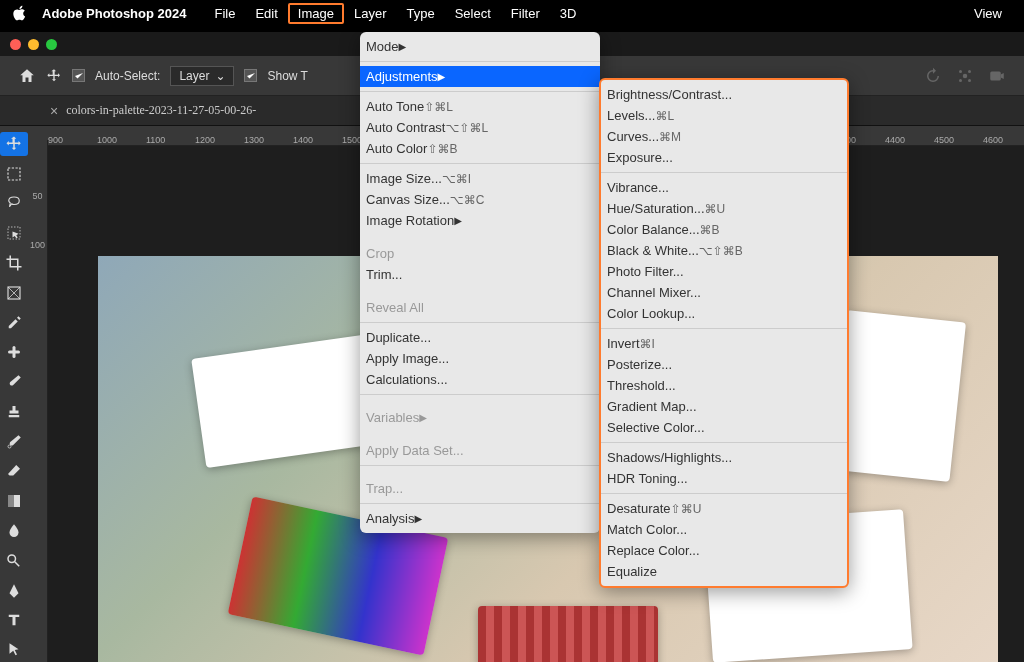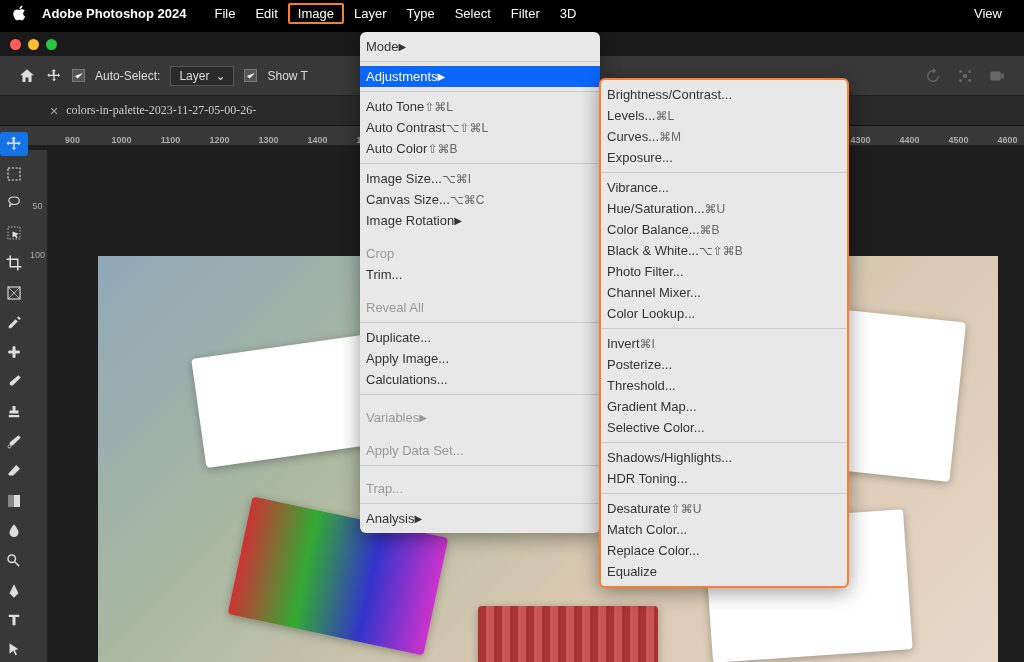--- a/index.html
+++ b/index.html
@@ -36,22 +36,22 @@
 .tab-name { color: #ccc; font-size: 12px; font-family: Liberation Serif, serif; }
 
 .workspace { position: absolute; top: 94px; left: 0; right: 0; bottom: 0; display: flex; }
 .tools-panel { width: 38px; background: #383838; display: flex; flex-direction: column; align-items: center; padding-top: 6px; gap: 6px; }
 .tool { width: 28px; height: 28px; display: flex; align-items: center; justify-content: center; }
 .tool.active { background: #1473e6; border-radius: 3px; }
 .tool svg { width: 18px; height: 18px; fill: #ddd; }
 
 .canvas-area { flex: 1; background: #1e1e1e; position: relative; }
 .ruler-h { height: 20px; background: #383838; border-bottom: 1px solid #222; display: flex; align-items: flex-end; font-size: 9px; color: #aaa; padding-left: 20px; overflow: hidden; }
-.ruler-h span { display: inline-block; width: 49px; text-align: center; font-weight: bold; }
-.ruler-v { position: absolute; left: 0; top: 24px; bottom: 0; width: 20px; background: #383838; border-right: 1px solid #222; font-size: 9px; color: #aaa; }
+.ruler-h span { display: inline-block; width: 49px; text-align: left; }
+.ruler-v { position: absolute; left: 0; top: 14px; bottom: 0; width: 20px; background: #383838; border-right: 1px solid #222; font-size: 9px; color: #aaa; }
 .ruler-v span { display: block; height: 49px; padding-top: 2px; text-align: center; }
 .canvas { position: absolute; left: 70px; top: 130px; width: 900px; height: 420px; background: linear-gradient(135deg, #8fa8b8 0%, #a8b8a0 30%, #d8c8b0 60%, #e8d8c8 100%); overflow: hidden; }
 .swatch-card { position: absolute; background: #fff; border-radius: 4px; box-shadow: 0 2px 8px rgba(0,0,0,0.3); }
 .swatch1 { left: 100px; top: 90px; width: 180px; height: 110px; transform: rotate(-8deg); }
 .swatch2 { left: 140px; top: 260px; width: 200px; height: 120px; transform: rotate(12deg); background: linear-gradient(90deg,#c33,#3a3,#33c,#c3c); }
 .swatch3 { right: 40px; top: 60px; width: 120px; height: 160px; transform: rotate(6deg); }
 .swatch4 { right: 90px; bottom: 20px; width: 200px; height: 140px; transform: rotate(-4deg); }
 .swatch5 { left: 380px; bottom: -30px; width: 180px; height: 100px; background: repeating-linear-gradient(90deg,#a33,#a33 8px,#c55 8px,#c55 16px); }
 
 .dropdown { position: absolute; background: #e8e8e8; border-radius: 6px; box-shadow: 0 4px 20px rgba(0,0,0,0.4); font-size: 13px; color: #333; z-index: 100; padding: 4px 0; }

